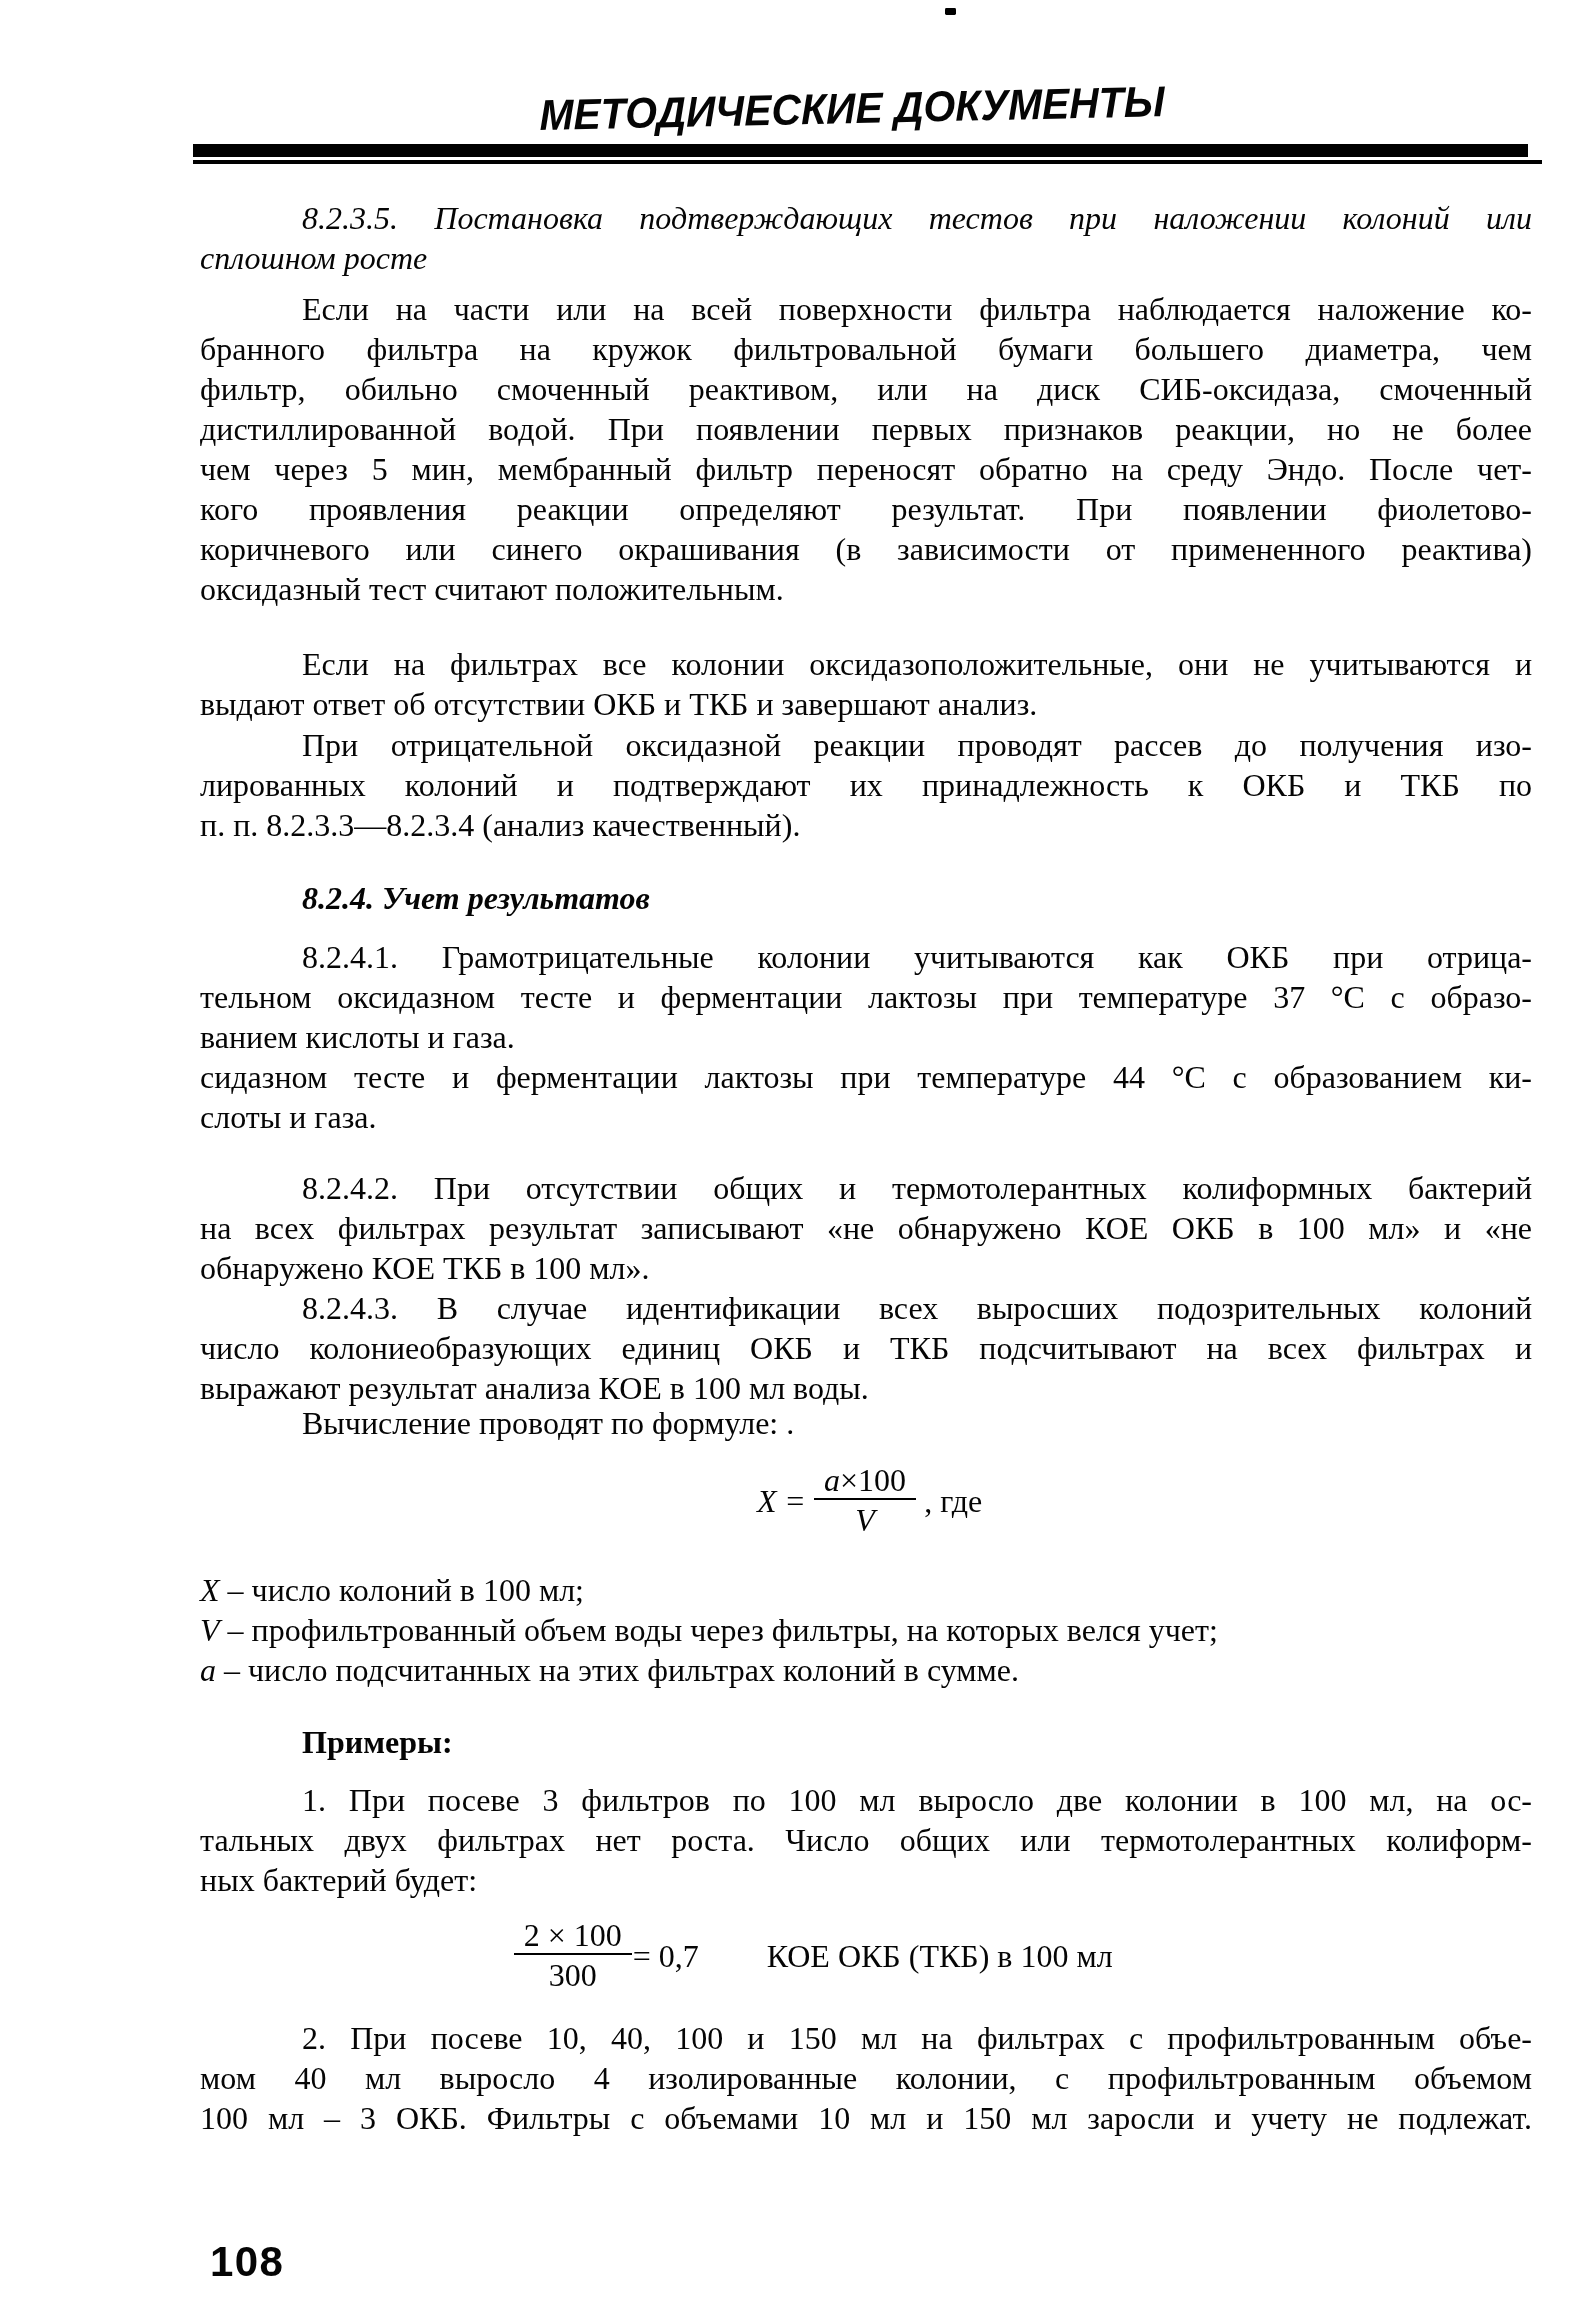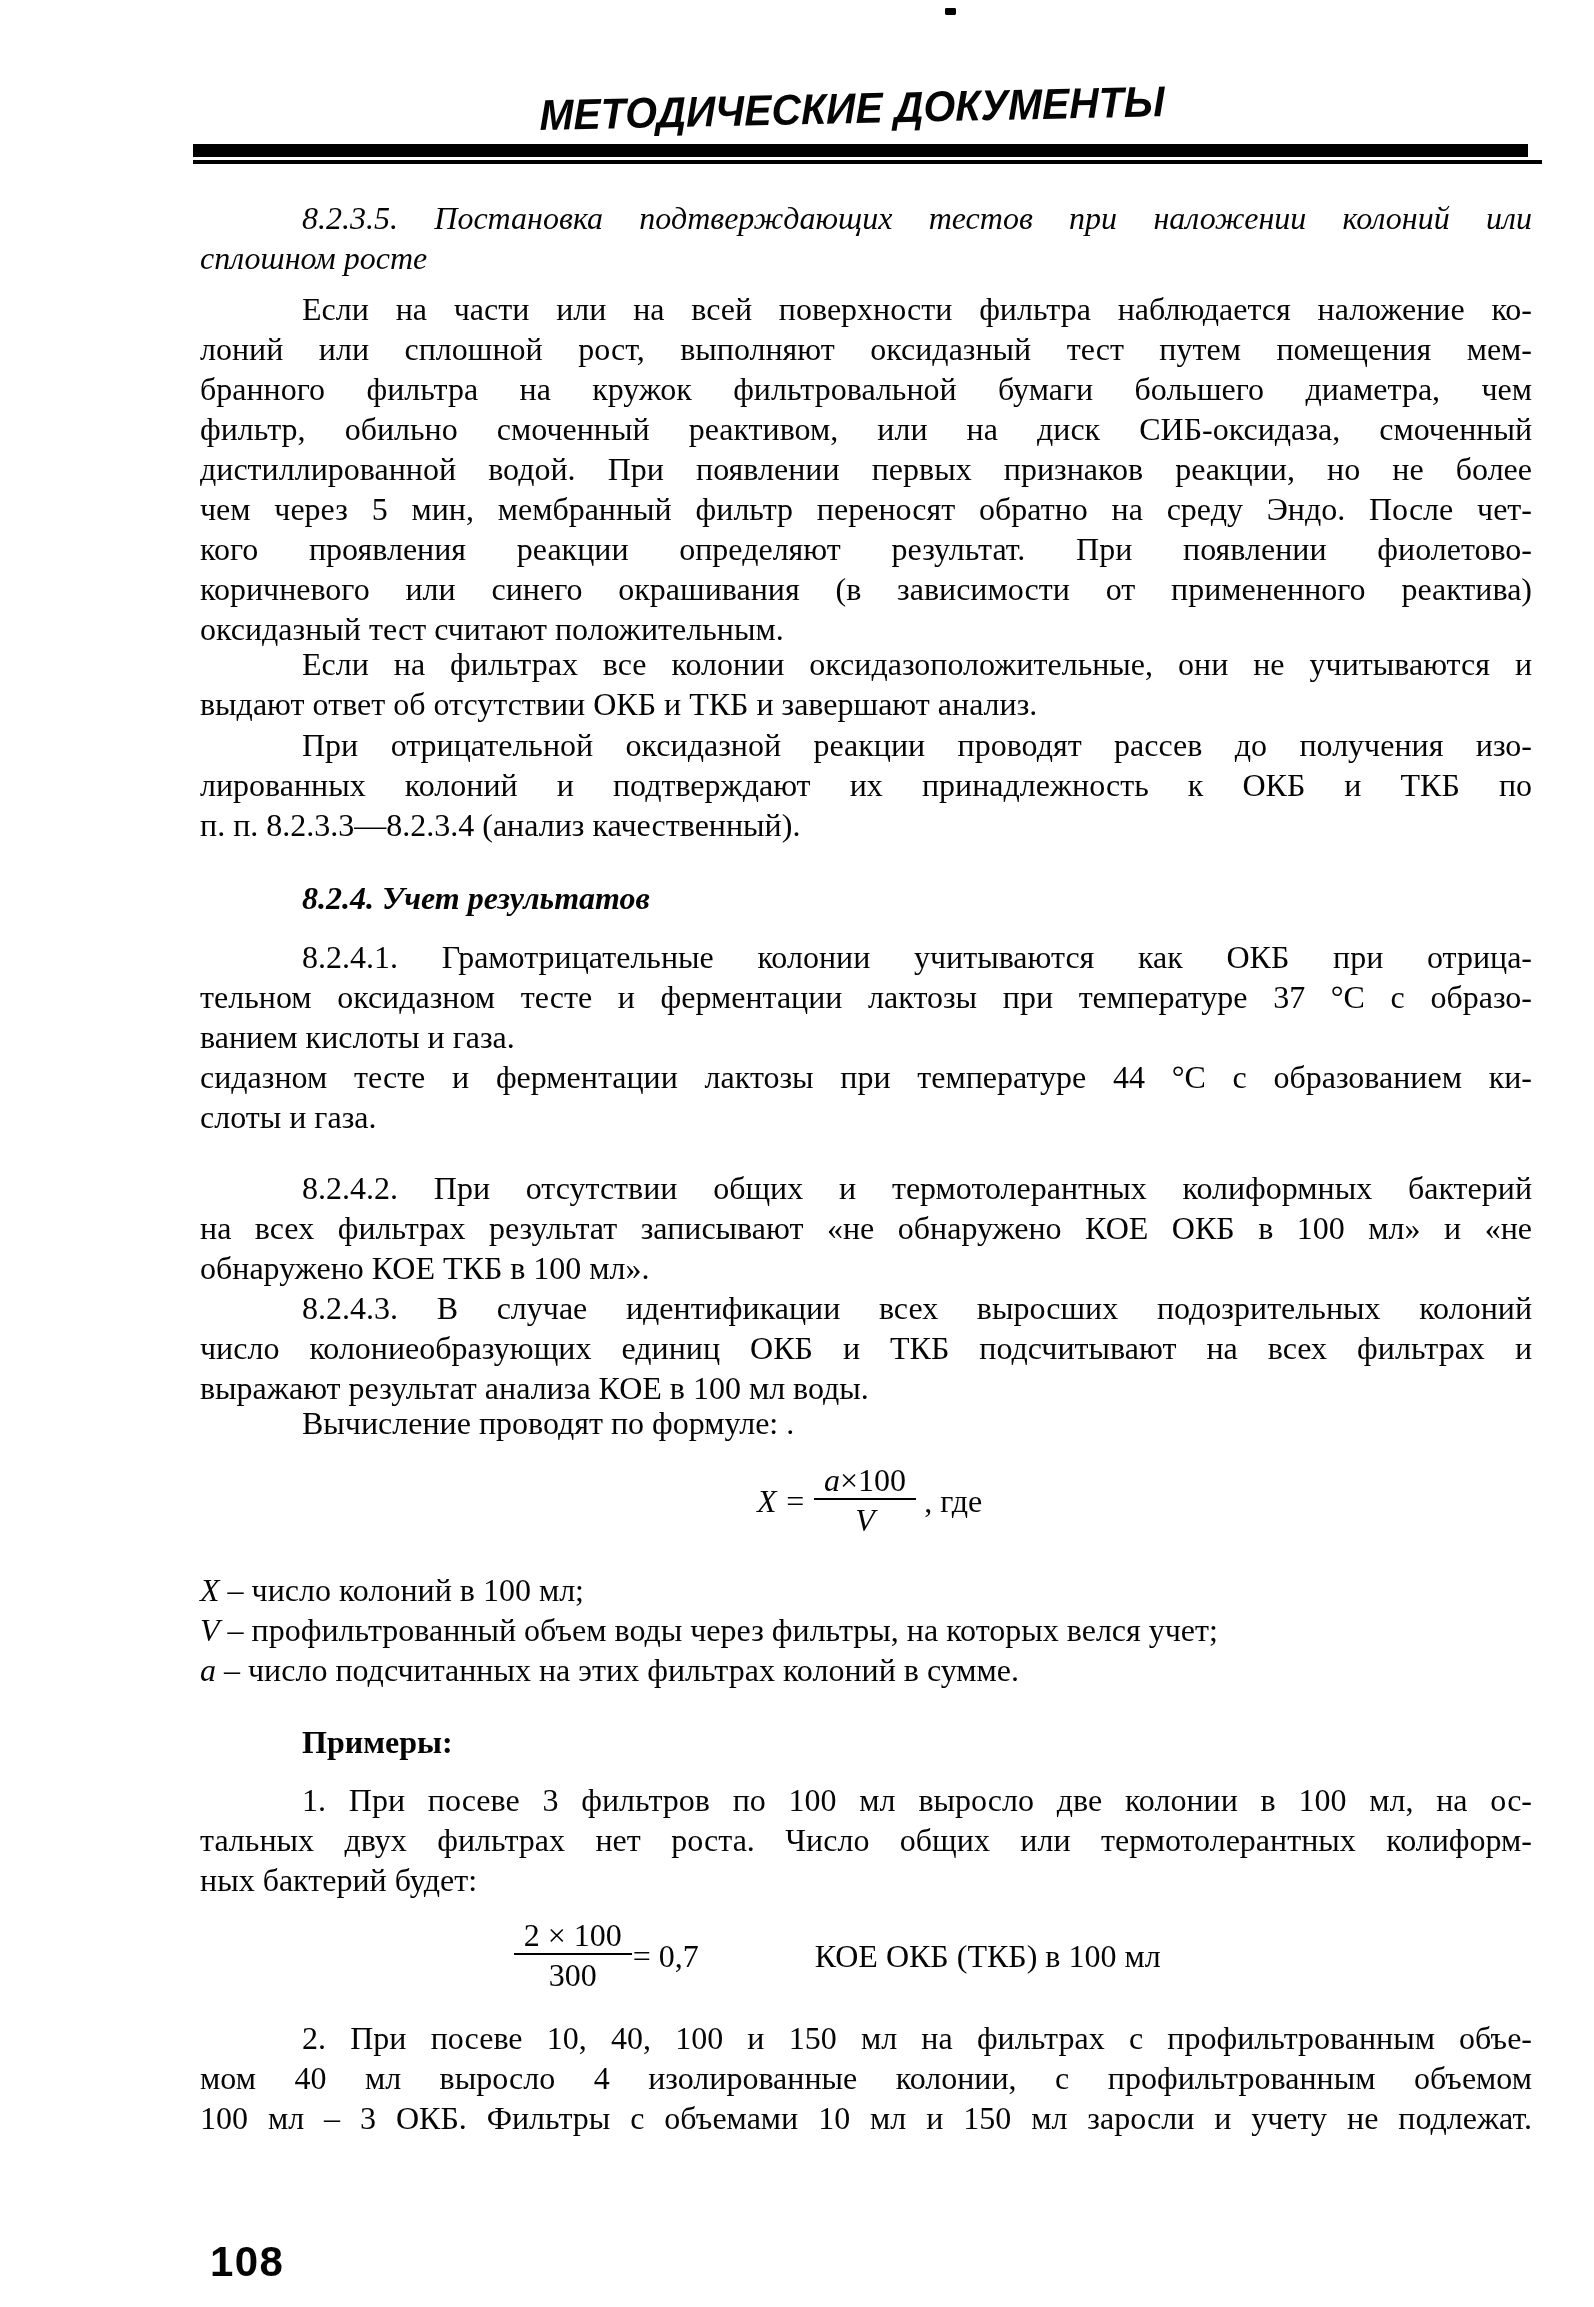--- a/index.html
+++ b/index.html
@@ -19,21 +19,21 @@
   .it{font-style:italic;}
   .bd{font-weight:bold;}
   .formula-row{display:flex;align-items:center;white-space:nowrap;}
   .frac{display:inline-flex;flex-direction:column;align-items:center;}
   .frac .num{padding:0 9.8px;line-height:36px;}
   .frac .den{border-top:2.8px solid #000;width:100%;text-align:center;line-height:39px;padding-top:1.4px;}
   .f-lhs{margin-right:9.8px;}
   .f-eq{margin-right:9.8px;}
   .f-tail{margin-left:8.4px;}
   .f-eq2{margin-left:1px;}
-  .f-label{margin-left:116px;}
+  .f-label{margin-left:68px;}
   .page-number{position:absolute;left:210px;top:2238px;font-family:"Liberation Sans", sans-serif;
         font-size:42px;letter-spacing:1.4px;font-weight:bold;}
 </style>
 </head>
 <body>
 
 <div class="page">
 
   <div class="artifact-dash"></div>
 
@@ -43,21 +43,20 @@
 
   <div class="content">
 
     <div class="blk it" style="top:198px">
       <div class="ln j ind">8.2.3.5. Постановка подтверждающих тестов при наложении колоний или</div>
       <div class="ln">сплошном росте</div>
     </div>
 
     <div class="blk" style="top:289px">
       <div class="ln j ind">Если на части или на всей поверхности фильтра наблюдается наложение ко-</div>
-      <div class="ln j">лоний или сплошной рост, выполняют оксидазный тест путем помещения мем-</div>
       <div class="ln j">бранного фильтра на кружок фильтровальной бумаги большего диаметра, чем</div>
       <div class="ln j">фильтр, обильно смоченный реактивом, или на диск СИБ-оксидаза, смоченный</div>
       <div class="ln j">дистиллированной водой. При появлении первых признаков реакции, но не более</div>
       <div class="ln j">чем через 5 мин, мембранный фильтр переносят обратно на среду Эндо. После чет-</div>
       <div class="ln j">кого проявления реакции определяют результат. При появлении фиолетово-</div>
       <div class="ln j">коричневого или синего окрашивания (в зависимости от примененного реактива)</div>
       <div class="ln">оксидазный тест считают положительным.</div>
     </div>
 
     <div class="blk" style="top:644px">

